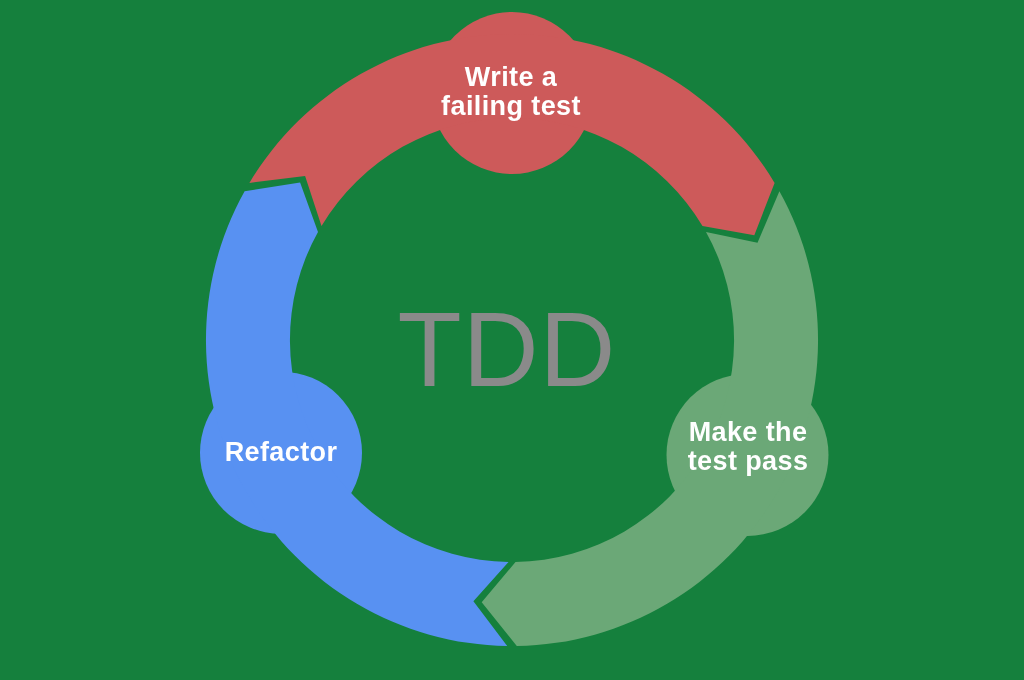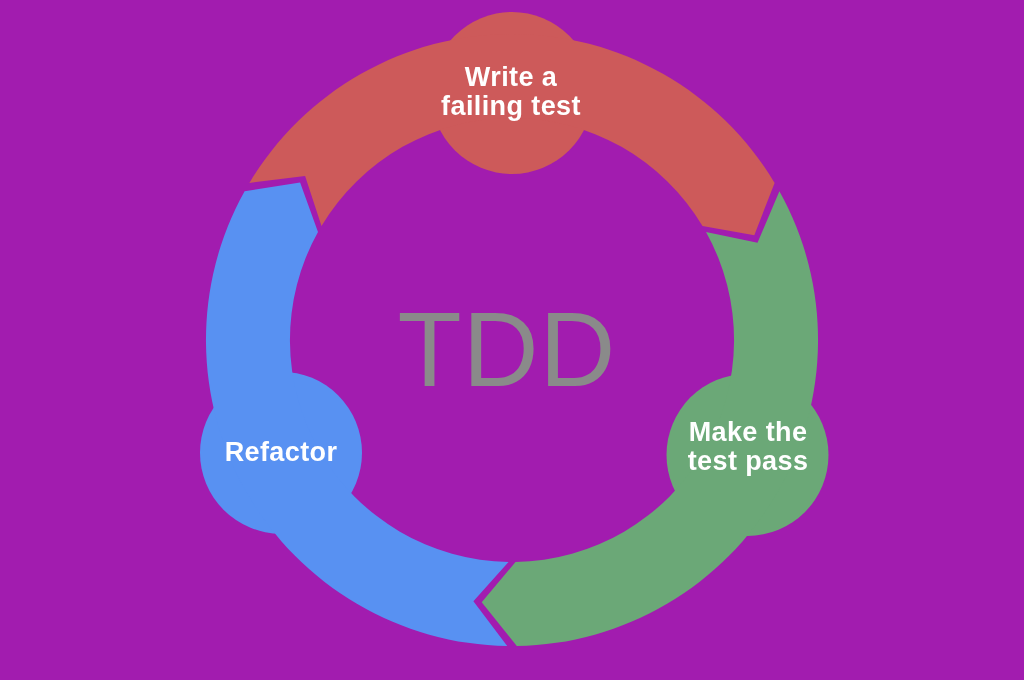--- a/index.html
+++ b/index.html
@@ -2,21 +2,21 @@
 <html><head>
 <meta charset="utf-8">
 <style>
   html, body { margin: 0; padding: 0; }
   body { background: #000; }
   .stage {
     position: relative;
     width: 1024px;
     height: 680px;
     overflow: hidden;
-    background: #a21caf;
+    background: #15803d;
   }
   svg { display: block; width: 100%; height: 100%; }
   svg text {
     font-family: "Liberation Sans", sans-serif;
   }
   .step-label {
     font-weight: bold;
     letter-spacing: 0.4px;
   }
   .title-label {

